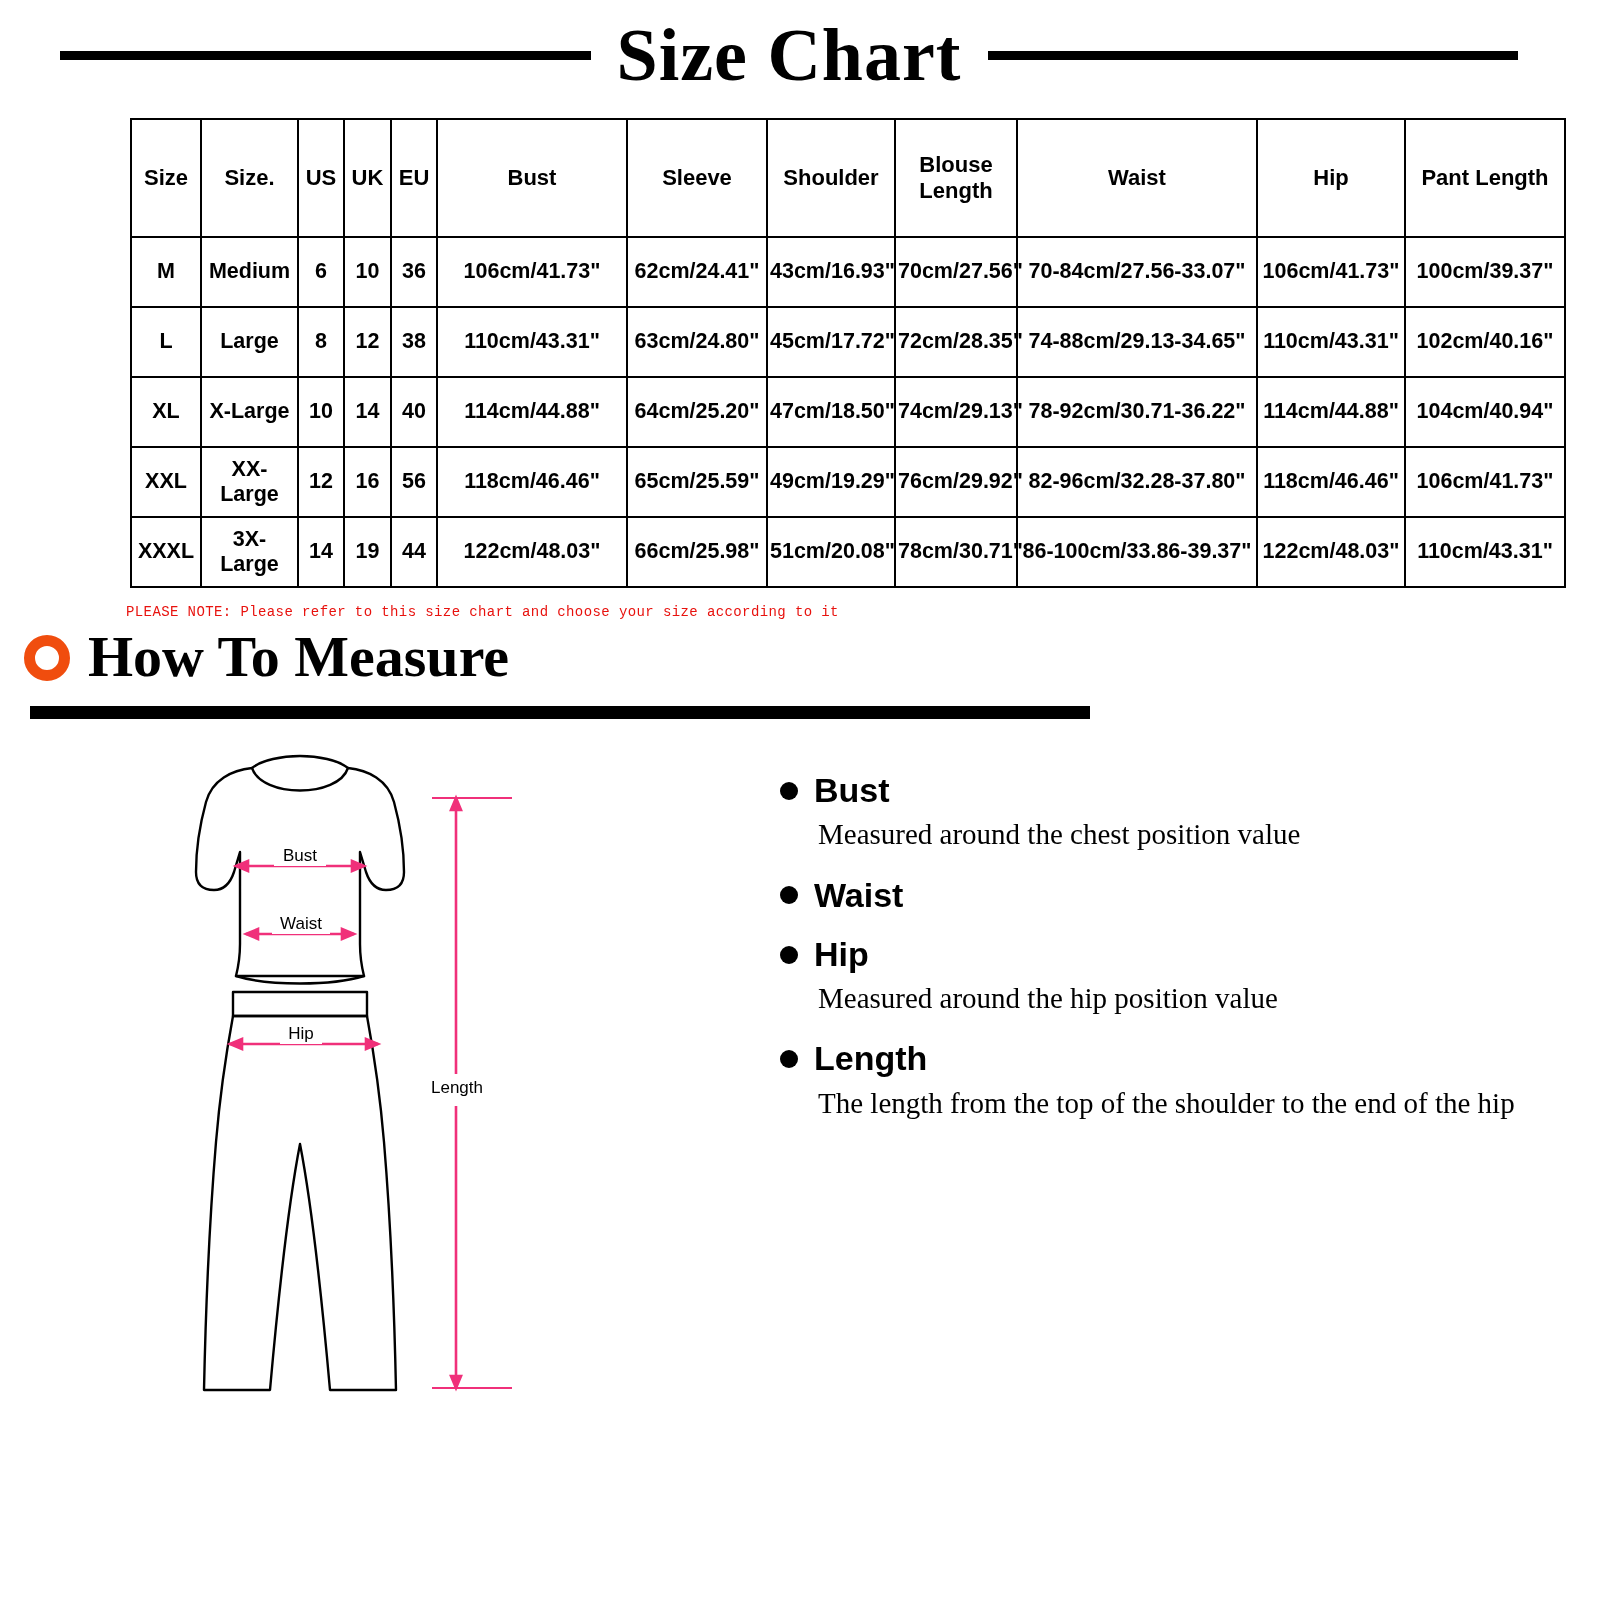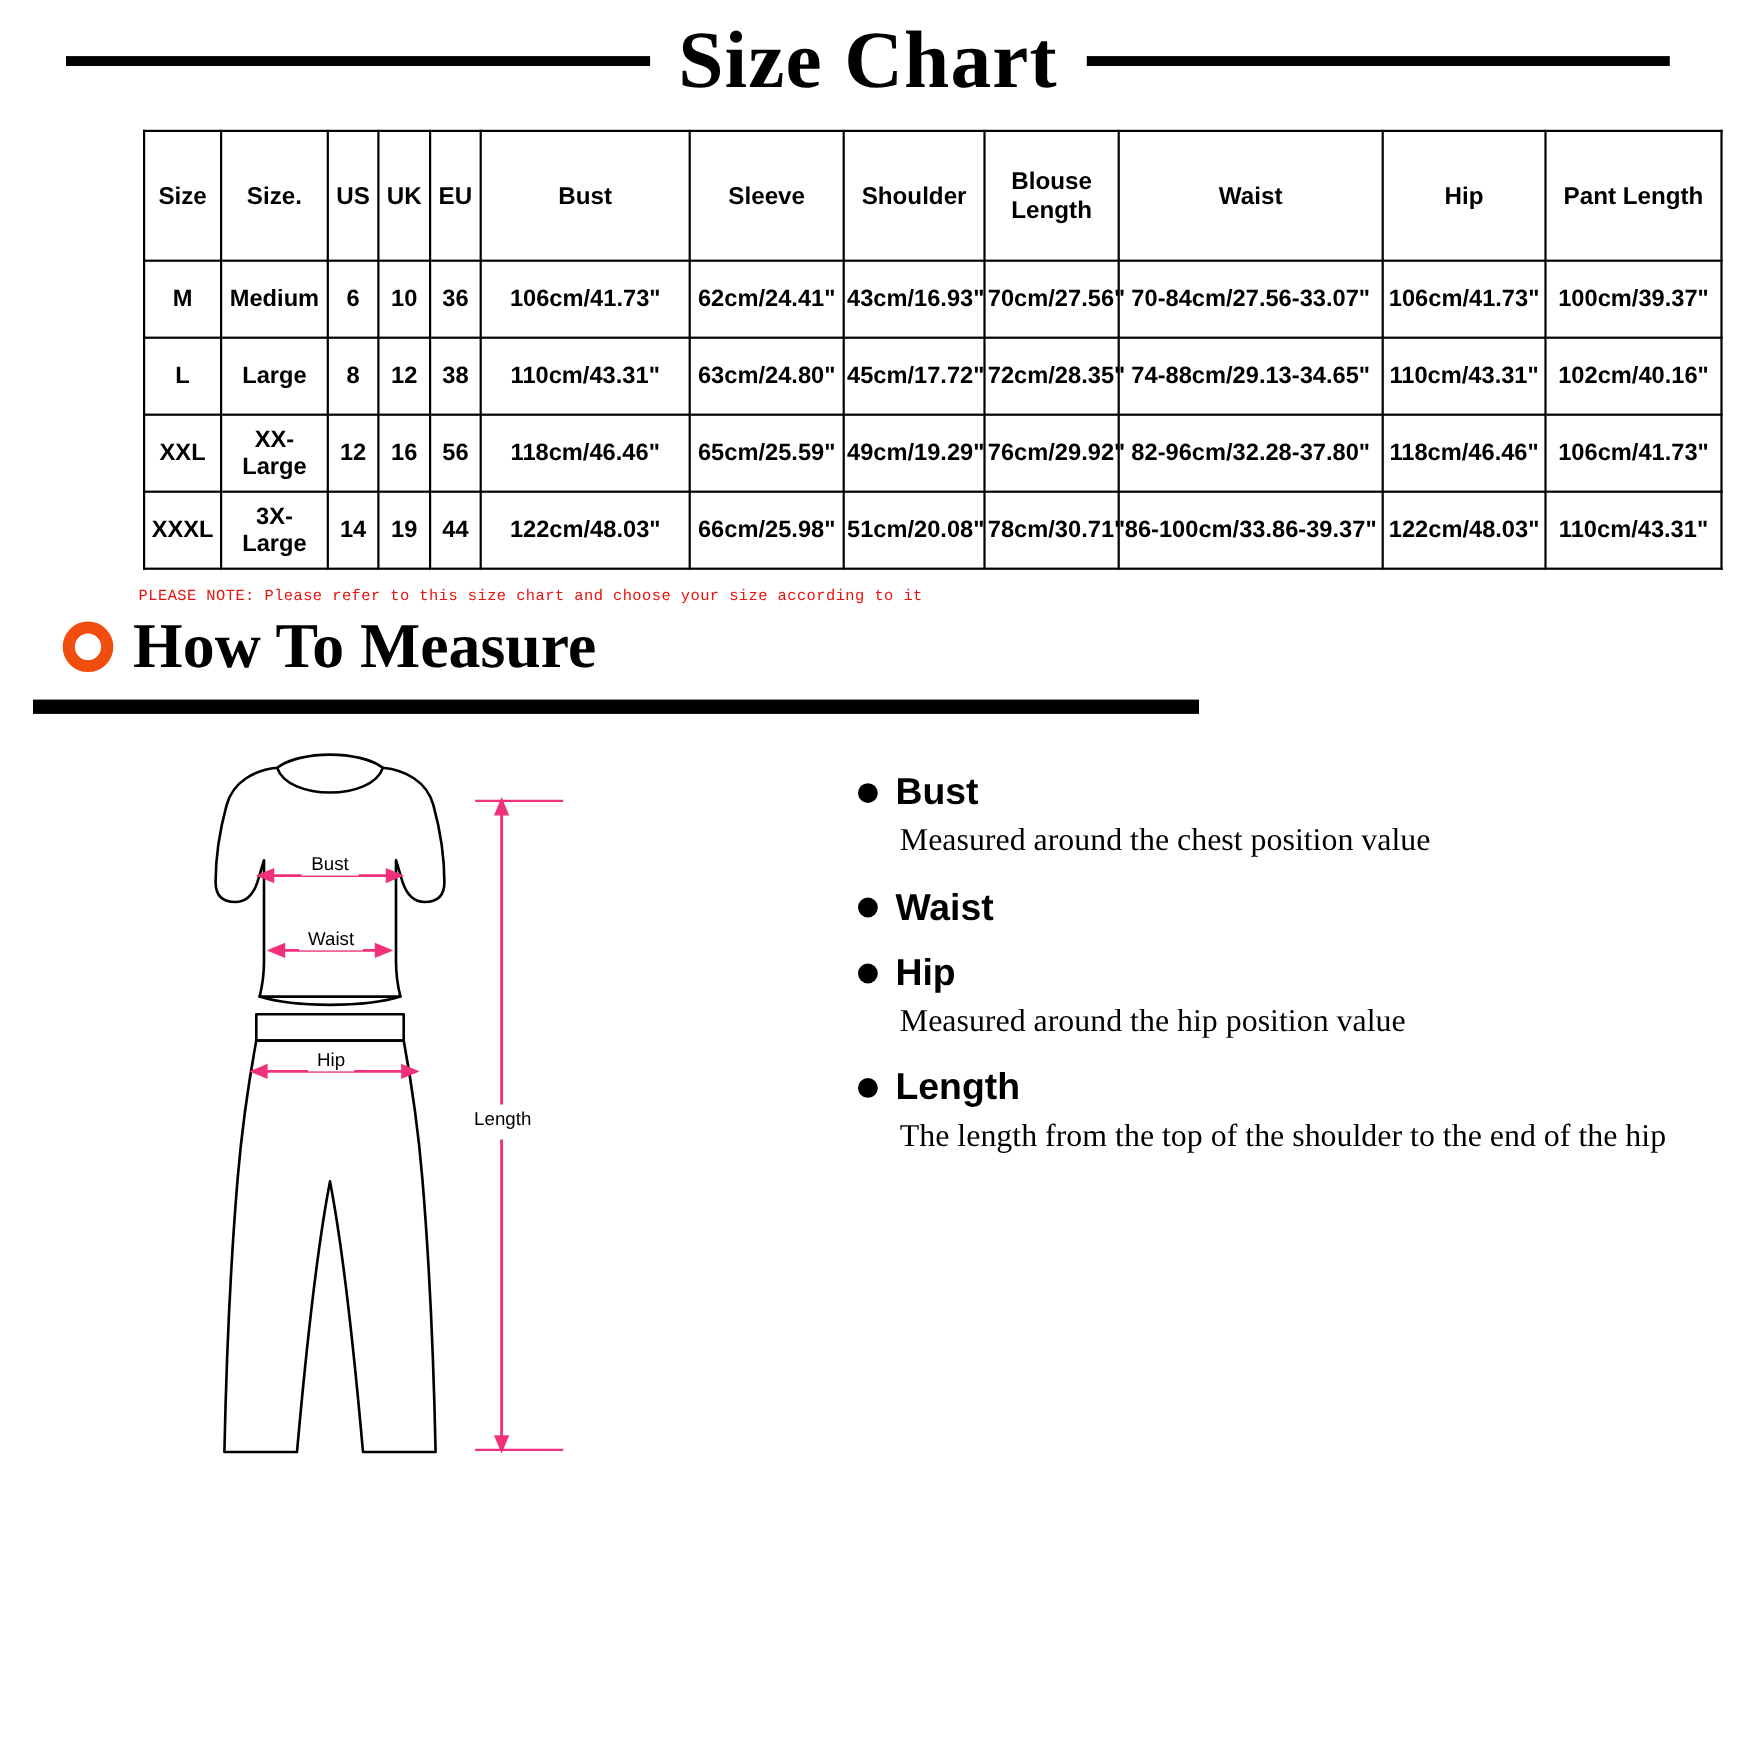--- a/index.html
+++ b/index.html
@@ -86,21 +86,21 @@
     font-family: "Liberation Mono", monospace;
     font-size: 14px;
     letter-spacing: 0.4px;
     padding: 16px 0 0 126px;
   }
 
   
   .htm-wrap {
     position: relative;
     margin-top: 8px;
-    padding-left: 57px;
+    padding-left: 24px;
     height: 100px;
   }
   .htm-row {
     display: flex;
     align-items: center;
     gap: 18px;
   }
   .htm-dot {
     width: 46px;
     height: 46px;
@@ -238,20 +238,34 @@
         <td>38</td>
         <td>110cm/43.31"</td>
         <td>63cm/24.80"</td>
         <td>45cm/17.72"</td>
         <td>72cm/28.35"</td>
         <td>74-88cm/29.13-34.65"</td>
         <td>110cm/43.31"</td>
         <td>102cm/40.16"</td>
       </tr>
       <tr>
+        <td>XL</td>
+        <td>X-Large</td>
+        <td>10</td>
+        <td>14</td>
+        <td>40</td>
+        <td>114cm/44.88"</td>
+        <td>64cm/25.20"</td>
+        <td>47cm/18.50"</td>
+        <td>74cm/29.13"</td>
+        <td>78-92cm/30.71-36.22"</td>
+        <td>114cm/44.88"</td>
+        <td>104cm/40.94"</td>
+      </tr>
+      <tr>
         <td>XXL</td>
         <td>XX-Large</td>
         <td>12</td>
         <td>16</td>
         <td>56</td>
         <td>118cm/46.46"</td>
         <td>65cm/25.59"</td>
         <td>49cm/19.29"</td>
         <td>76cm/29.92"</td>
         <td>82-96cm/32.28-37.80"</td>

